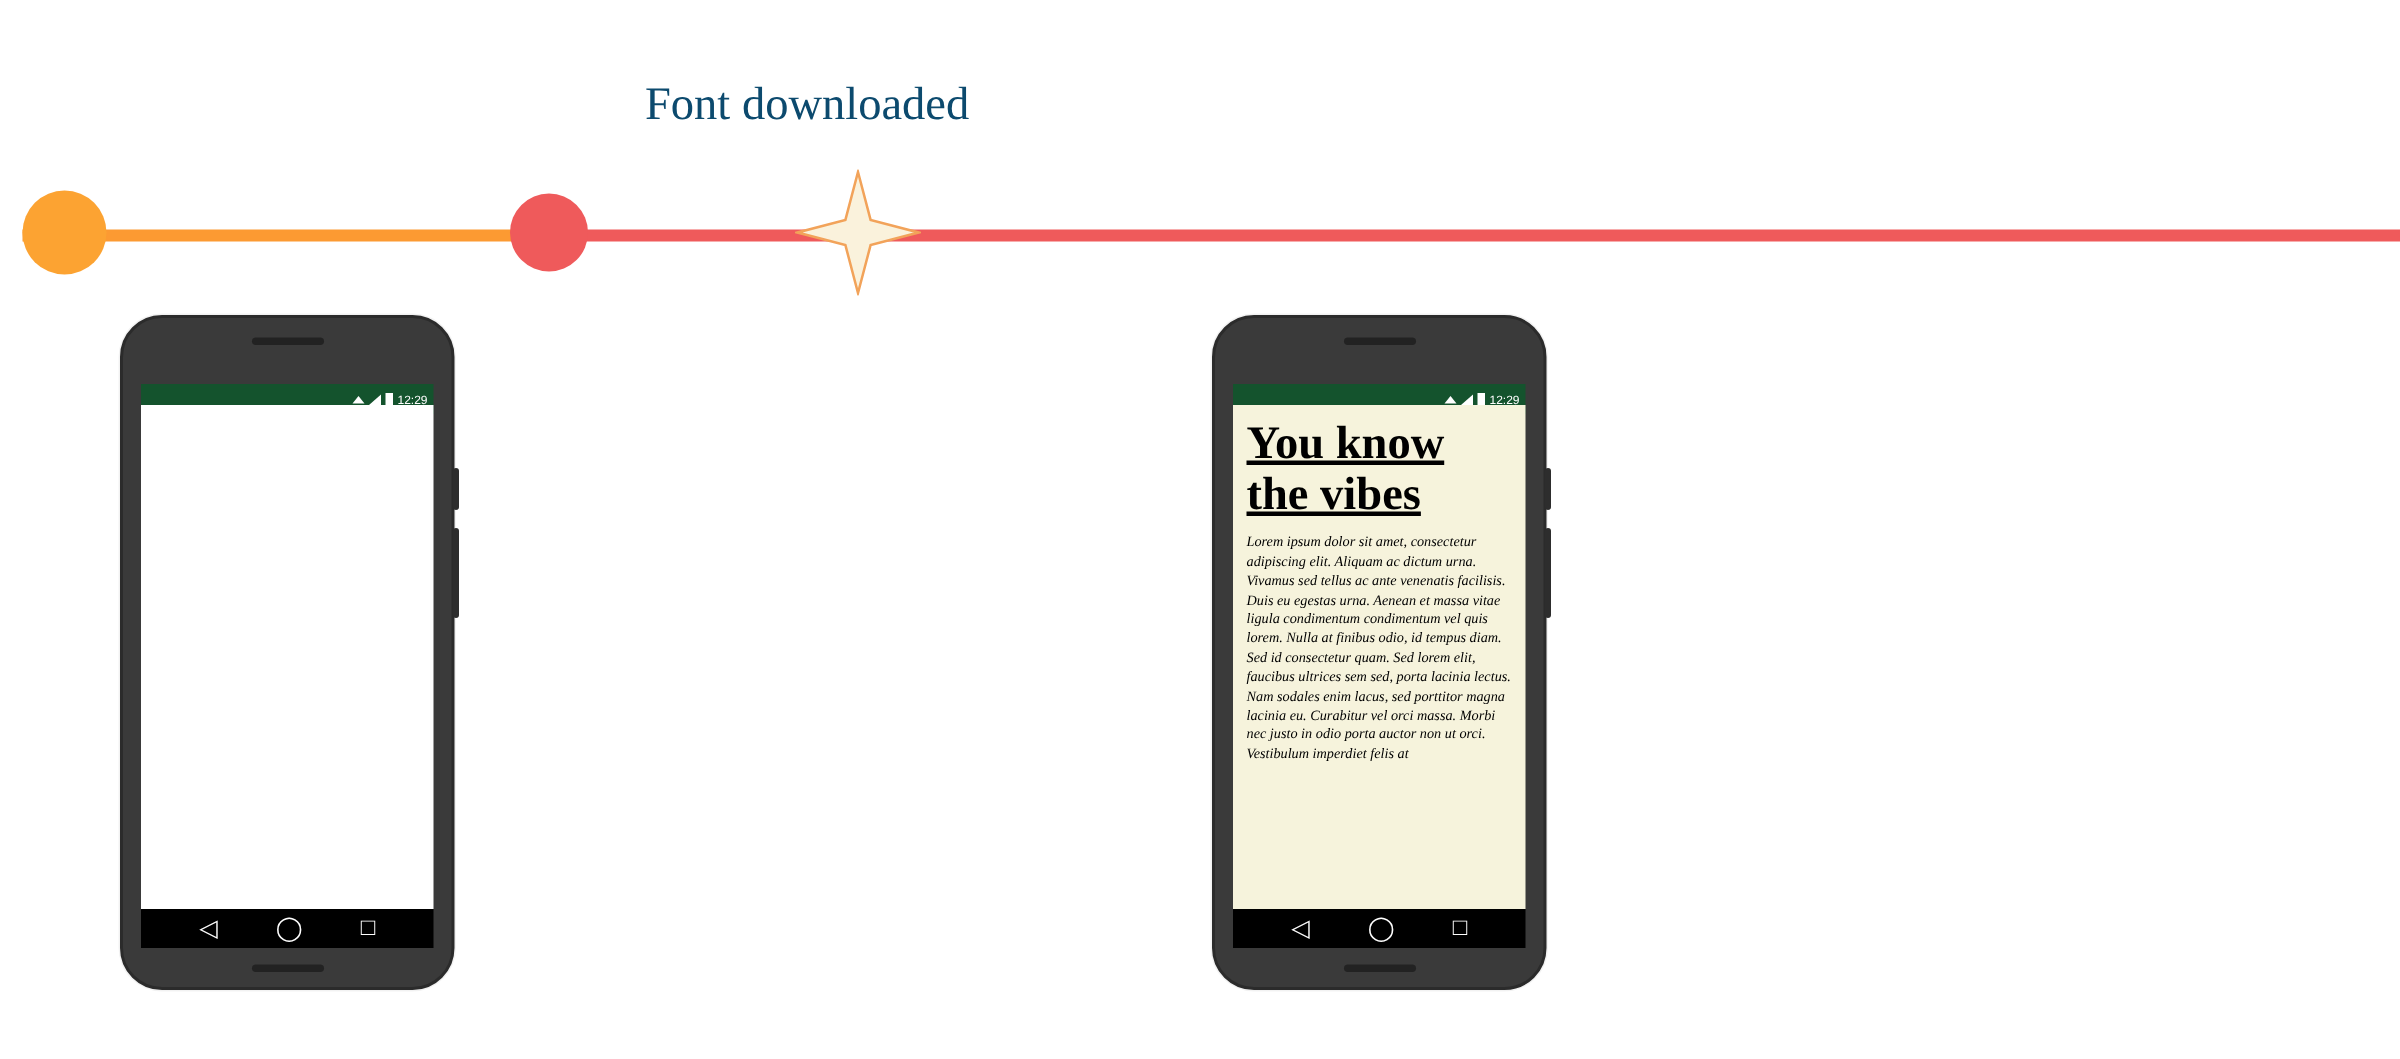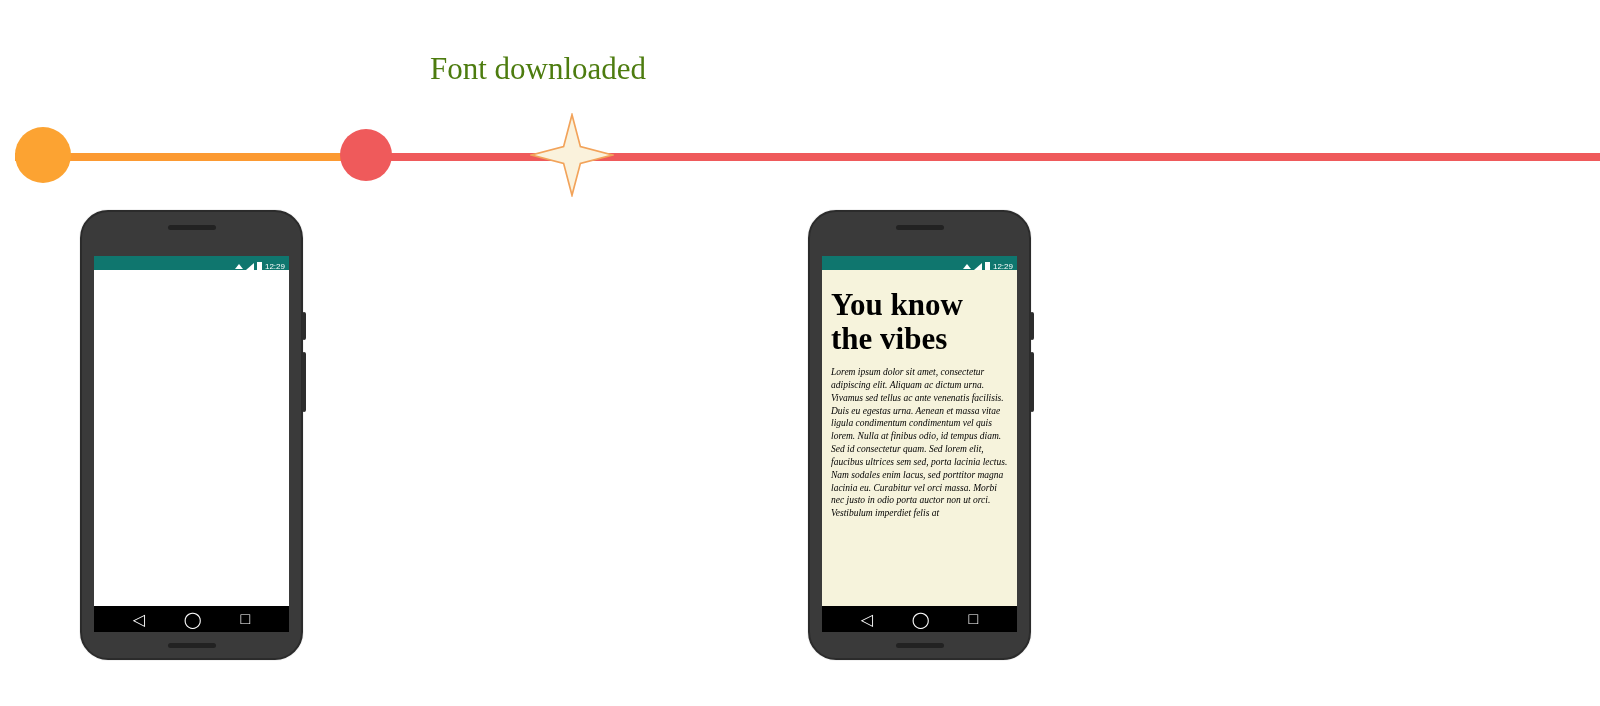--- a/index.html
+++ b/index.html
@@ -13,21 +13,21 @@
     position: relative;
     overflow: hidden;
   }
 
   .timeline-label {
     position: absolute;
     top: 51px;
     left: 430px;
     font-family: "Comic Sans MS", "Comic Sans", cursive;
     font-size: 31px;
-    color: #4d7c0f;
+    color: #0c4a6e;
     text-align: right;
   }
 
   .timeline {
     position: absolute;
     top: 125px;
     left: 0;
     right: 0;
     height: 60px;
   }
@@ -85,21 +85,21 @@
     background: #222;
     border-radius: 3px;
   }
 
   .phone .statusbar {
     position: absolute;
     top: 44px;
     left: 12px;
     right: 12px;
     height: 20px;
-    background: #0f766e;
+    background: #14532d;
     color: #fff;
     font-size: 8px;
     display: flex;
     justify-content: flex-end;
     align-items: center;
     gap: 3px;
     padding: 0 4px;
   }
   .phone .statusbar .tri {
     width: 0; height: 0;
@@ -155,22 +155,23 @@
     border-radius: 2px;
   }
   .phone .side-btn.b1 { top: 100px; height: 28px; }
   .phone .side-btn.b2 { top: 140px; height: 60px; }
 
   .article-title {
     font-family: Georgia, 'Times New Roman', serif;
     font-weight: bold;
     font-size: 31px;
     line-height: 1.1;
-    margin: 10px 0 10px 0;
+    margin: 0 0 10px 0;
     color: #000;
+    text-decoration: underline;
   }
   .article-body {
     font-family: Georgia, 'Times New Roman', serif;
     font-size: 9.5px;
     line-height: 1.35;
     color: #000;
     font-style: italic;
   }
 
   .nav-icon { color: #fff; }

